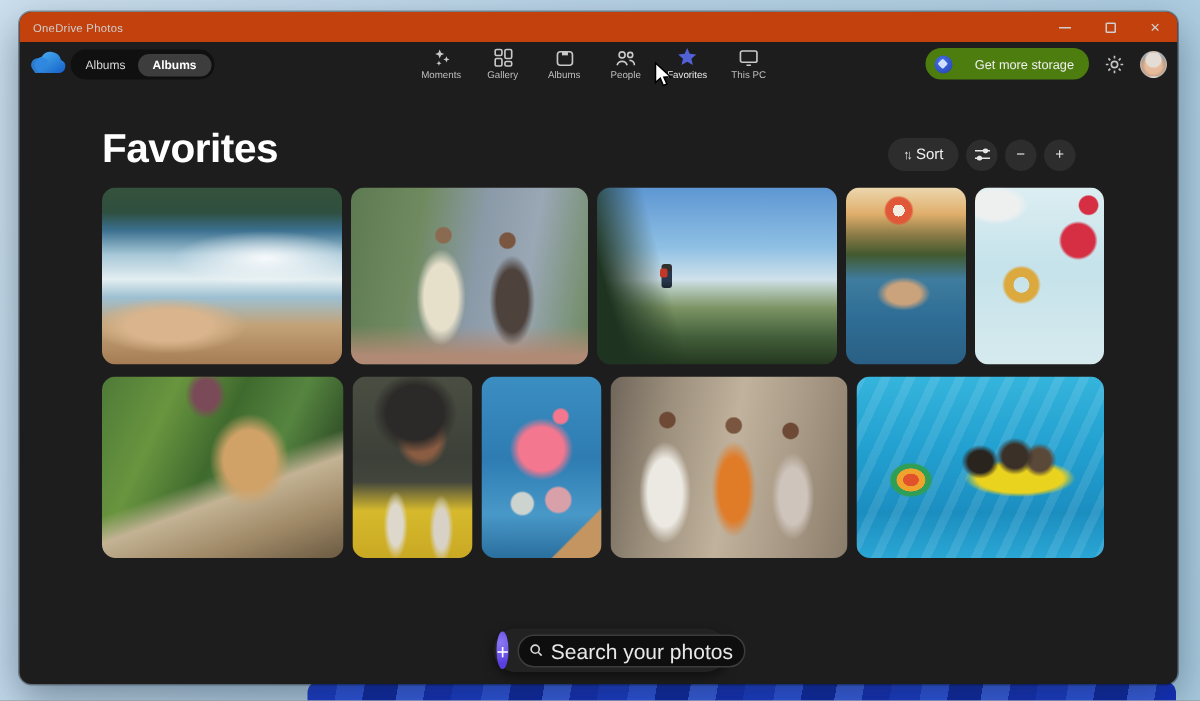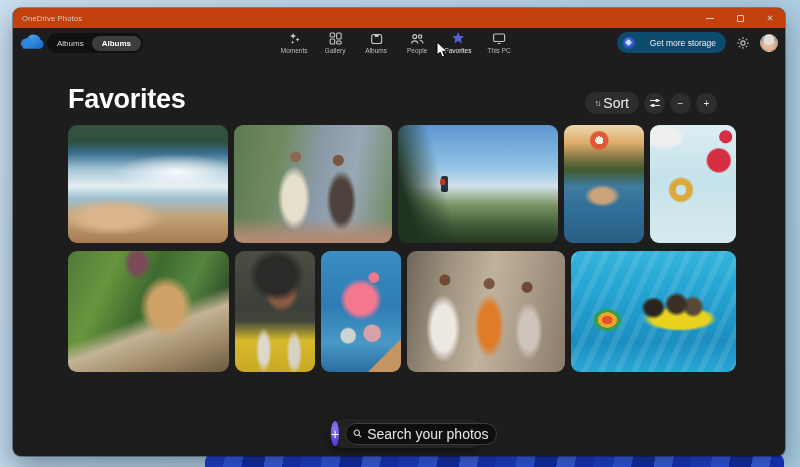--- a/index.html
+++ b/index.html
@@ -46,42 +46,42 @@
 
   .nav { position:absolute; left:50%; top:1px; transform:translateX(-51%);
     display:flex; gap:9px; }
   .nav-item { display:flex; flex-direction:column; align-items:center; width:32px; }
   .nav-ico { height:14px; display:flex; align-items:flex-end; justify-content:center; }
   .nav-label { font-size:6.5px; color:#bdbdbd; margin-top:2px; white-space:nowrap; }
   .nav-item.active .nav-label { color:#e8e8e8; }
 
   .header-right { position:absolute; right:7px; top:2px; display:flex; align-items:center; gap:9px; }
   .storage-btn {
-    display:flex; align-items:center; gap:15px; background:#0c4a6e;
+    display:flex; align-items:center; gap:15px; background:#4d7c0f;
     border-radius:11px; height:21px; padding:0 10px 0 6px;
   }
   .storage-ico { width:12px; height:12px; border-radius:50%;
     background:radial-gradient(circle at 40% 35%, #4a72e8, #1f3fae);
     display:flex; align-items:center; justify-content:center; }
   .storage-ico i { width:5px; height:5px; background:#cfe0ff; transform:rotate(45deg); display:block; border-radius:1px; }
   .storage-label { font-size:8.5px; color:#f0f0f0; }
   .gear { width:16px; height:16px; display:flex; align-items:center; justify-content:center; }
   .avatar { width:18px; height:18px; border-radius:50%;
     background:
       radial-gradient(circle at 50% 30%, #e3ddd6 0 38%, rgba(0,0,0,0) 40%),
       radial-gradient(circle at 50% 55%, #e5bb9c 0 45%, #caa184 60%, #8d9aa6 75%);
     border:1px solid rgba(255,255,255,.18); }
 
   
   .page-title { position:absolute; left:55px; top:76px; font-size:27px; font-weight:bold; letter-spacing:-.3px; }
   .toolbar { position:absolute; right:68px; top:84px; display:flex; gap:5px; align-items:center; }
   .sort-btn { height:22px; background:#2d2d2d; border-radius:12px; display:flex;
     align-items:center; gap:4px; padding:0 10px; }
   .sort-arrows { font-size:8.5px; color:#e5e5e5; letter-spacing:-2px; }
-  .sort-label { font-size:14px; color:#f0f0f0; }
+  .sort-label { font-size:10px; color:#f0f0f0; }
   .round-btn { width:21px; height:21px; border-radius:50%; background:#2d2d2d;
     display:flex; align-items:center; justify-content:center; font-size:10px; color:#e5e5e5; }
   .filter-ico { display:block; width:10px; height:8px;
     background:
       radial-gradient(circle 1.6px at 7px 1.5px,#e5e5e5 0 1.5px,transparent 2px),
       radial-gradient(circle 1.6px at 3px 6.5px,#e5e5e5 0 1.5px,transparent 2px),
       linear-gradient(#e5e5e5,#e5e5e5) 0 1px/10px 1px no-repeat,
       linear-gradient(#e5e5e5,#e5e5e5) 0 6px/10px 1px no-repeat; }
 
   

